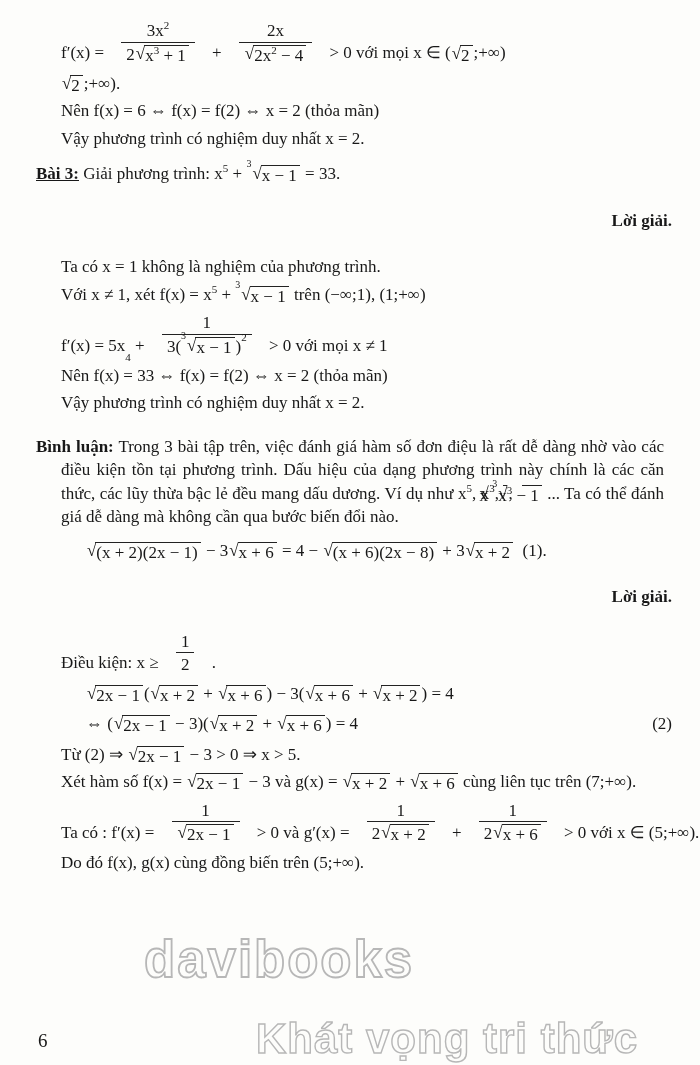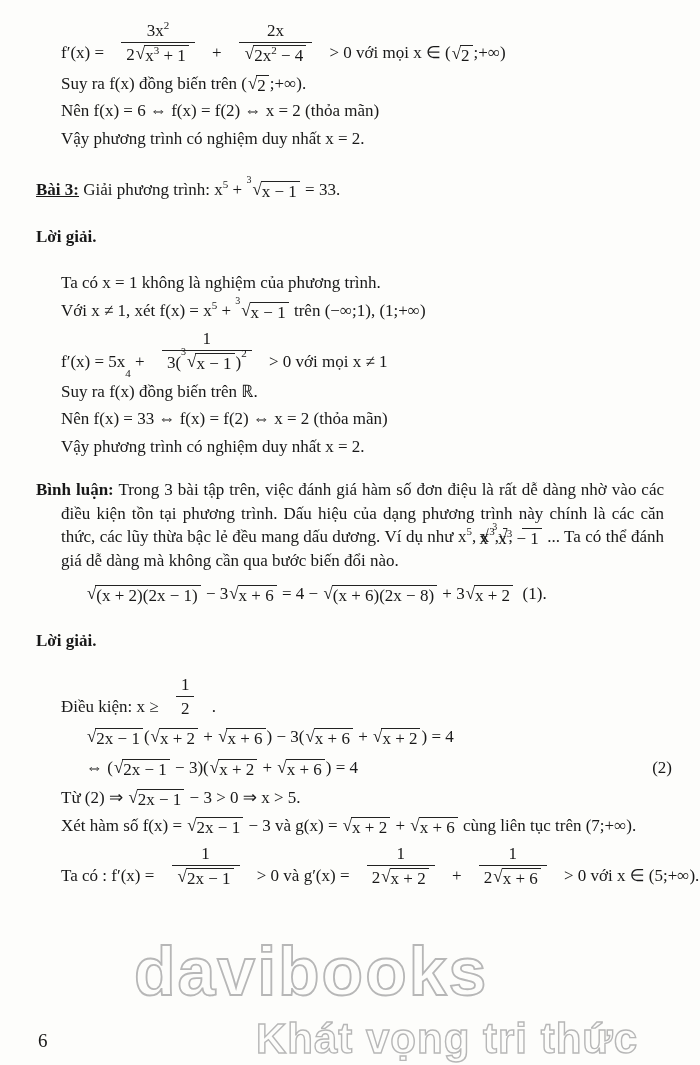--- a/index.html
+++ b/index.html
@@ -14,42 +14,42 @@
   
   .st{margin:4px 0 4px 25px;}
   .st.wrap{text-align:justify;}
   
   .eq{display:flex;align-items:flex-end;margin:7px 0 7px 25px;}
   .eq.deep{margin-left:50px;}
   .eq .tr{white-space:pre;}
   .tr{white-space:pre-wrap;}
   .fill{flex:1 1 auto;}
   
-  .bai{margin:28px 0 6px 0;}
+  .bai{margin:12px 0 6px 0;}
   .b{font-weight:bold;}
   .bu{font-weight:bold;text-decoration:underline;}
   
-  .lg{text-align:left;font-weight:bold;margin:23px 0;}
+  .lg{text-align:right;font-weight:bold;margin:23px 0;}
   
   .cmt{margin:20px 8px 10px 0;padding-left:25px;text-indent:-25px;text-align:justify;}
   sup.sp{font-size:11px;line-height:0;}
   
   .frac{display:inline-flex;flex-direction:column;align-items:center;vertical-align:middle;margin:0 13px;line-height:1.15;text-align:center;}
   .frac .fn{padding:0 5px 1px;}
   .frac .fd{border-top:1.4px solid #222;padding:2px 5px 0;display:inline-flex;align-items:flex-start;white-space:pre;}
   
   .sqrt{display:inline-flex;align-items:flex-start;position:relative;margin:0 1px;}
   .sqrt .sg{line-height:1.08;}
   .sqrt .rad{border-top:1.3px solid #222;line-height:1.08;padding:1px 3px 0 1px;margin-left:-1px;white-space:pre;}
   .sqrt .ix{position:absolute;font-size:10px;left:-1px;top:-6px;line-height:1;}
   .sqrt.hasix{padding-left:5px;}
   
   .wm{position:absolute;z-index:3;pointer-events:none;font-family:"Liberation Sans",sans-serif;font-weight:bold;
       color:rgba(255,255,255,0.12);-webkit-text-stroke:1.8px #b7b7b7;white-space:nowrap;}
-  #wm1{left:134px;top:925px;font-size:68px;letter-spacing:2px;}
+  #wm1{left:144px;top:925px;font-size:51px;letter-spacing:2px;}
   #wm2{left:256px;top:1010px;font-size:42px;-webkit-text-stroke:1.4px #b7b7b7;letter-spacing:1px;}
   
   .pagenum{position:absolute;left:38px;top:1028px;font-size:19px;z-index:1;}
 </style>
 </head>
 <body>
 
 <div class="page">
   <div id="content-root">
       <div class="blk eq">
@@ -63,21 +63,21 @@
           <span class="fn"><span class="tr">2x</span></span>
           <span class="fd"><span class="sqrt"><span class="sg">√</span><span class="rad"><span class="tr">2x</span><sup class="sp">2</sup><span class="tr"> − 4</span></span></span></span>
         </span>
         <span class="tr"> &gt; 0 với mọi x ∈ (</span>
         <span class="sqrt">
           <span class="sg">√</span>
           <span class="rad"><span class="tr">2</span></span>
         </span>
         <span class="tr">;+∞)</span>
       </div>
-      <div class="blk st"><span class="tr">Suy ra f(x) đồng biến trên (</span><span class="sqrt">
+      <div class="blk st"><span class="sqrt">
           <span class="sg">√</span>
           <span class="rad"><span class="tr">2</span></span>
         </span><span class="tr">;+∞).</span></div>
       <div class="blk st"><span class="tr">Nên f(x) = 6 ⇔ f(x) = f(2) ⇔ x = 2 (thỏa mãn)</span></div>
       <div class="blk st"><span class="tr">Vậy phương trình có nghiệm duy nhất x = 2.</span></div>
       <div class="blk bai"><span class="bu tr">Bài 3:</span><span class="tr"> Giải phương trình: x</span><sup class="sp">5</sup><span class="tr"> + </span><span class="sqrt hasix">
           <span class="ix">3</span>
           <span class="sg">√</span>
           <span class="rad"><span class="tr">x − 1</span></span>
         </span><span class="tr"> = 33.</span></div>
@@ -91,21 +91,20 @@
       <div class="blk eq">
         <span class="tr">f′(x) = 5x</span>
         <sup class="sp">4</sup>
         <span class="tr"> + </span>
         <span class="frac">
           <span class="fn"><span class="tr">1</span></span>
           <span class="fd"><span class="tr">3(</span><span class="sqrt hasix"><span class="ix">3</span><span class="sg">√</span><span class="rad"><span class="tr">x − 1</span></span></span><span class="tr">)</span><sup class="sp">2</sup></span>
         </span>
         <span class="tr"> &gt; 0 với mọi x ≠ 1</span>
       </div>
-      <div class="blk st"><span class="tr">Suy ra f(x) đồng biến trên ℝ.</span></div>
       <div class="blk st"><span class="tr">Nên f(x) = 33 ⇔ f(x) = f(2) ⇔ x = 2 (thỏa mãn)</span></div>
       <div class="blk st"><span class="tr">Vậy phương trình có nghiệm duy nhất x = 2.</span></div>
       <div class="blk cmt"><span class="b tr">Bình luận:</span><span class="tr"> Trong 3 bài tập trên, việc đánh giá hàm số đơn điệu là rất dễ dàng nhờ vào các điều kiện tồn tại phương trình. Dấu hiệu của dạng phương trình này chính là các căn thức, các lũy thừa bậc lẻ đều mang dấu dương. Ví dụ như x</span><sup class="sp">5</sup><span class="tr">, x</span><sup class="sp">3</sup><span class="tr">, </span><span class="sqrt">
           <span class="sg">√</span>
           <span class="rad"><span class="tr">x</span></span>
         </span><span class="tr">, </span><span class="sqrt hasix">
           <span class="ix">3</span>
           <span class="sg">√</span>
           <span class="rad"><span class="tr">x</span><sup class="sp">3</sup><span class="tr"> − 1</span></span>
         </span><span class="tr"> ... Ta có thể đánh giá dễ dàng mà không cần qua bước biến đổi nào.</span></div>
@@ -212,18 +211,19 @@
           <span class="fn"><span class="tr">1</span></span>
           <span class="fd"><span class="tr">2</span><span class="sqrt"><span class="sg">√</span><span class="rad"><span class="tr">x + 2</span></span></span></span>
         </span>
         <span class="tr"> + </span>
         <span class="frac">
           <span class="fn"><span class="tr">1</span></span>
           <span class="fd"><span class="tr">2</span><span class="sqrt"><span class="sg">√</span><span class="rad"><span class="tr">x + 6</span></span></span></span>
         </span>
         <span class="tr"> &gt; 0 với x ∈ (5;+∞).</span>
       </div>
+      <div class="blk st"><span class="tr">Do đó f(x), g(x) cùng đồng biến trên (5;+∞).</span></div>
     </div>
 </div>
 
 <div class="wm" id="wm1">davibooks</div>
 <div class="wm" id="wm2">Khát vọng tri thức</div>
 <div class="pagenum">6</div>
 
 </body></html>

